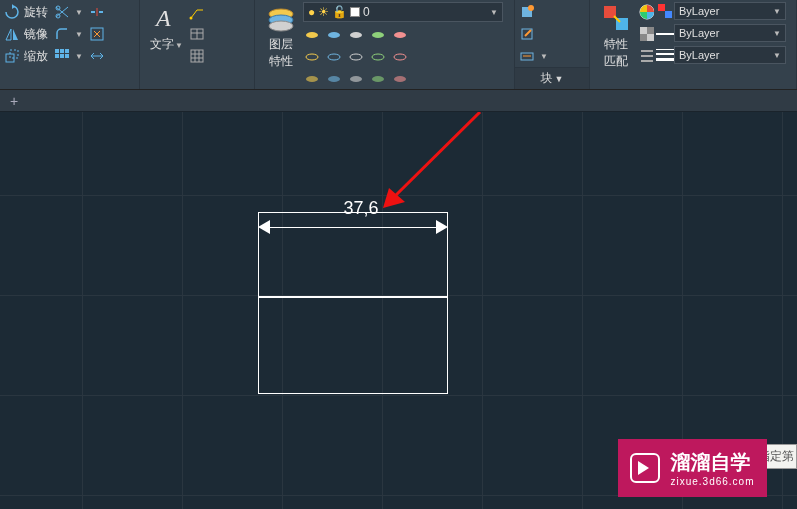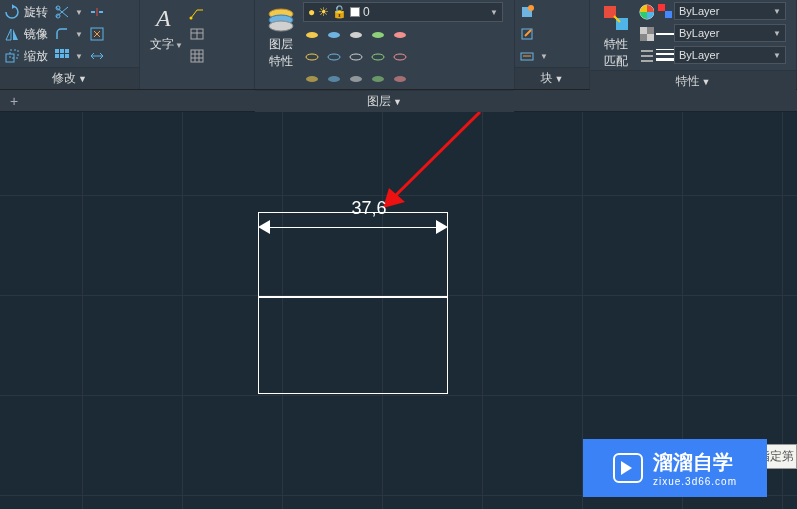--- a/index.html
+++ b/index.html
@@ -213,21 +213,21 @@
   left: 258px;
   top: 90px;
 }
 .dim-text {
   color: #fff;
   font-size: 18px;
   text-align: center;
   width: 190px;
   position: absolute;
   top: -4px;
-  left: 16px;
+  left: 8px;
 }
 .dim-line {
   position: absolute;
   top: 18px;
   left: 0;
   width: 190px;
   height: 14px;
 }
 .dim-line .bar {
   position:absolute;
@@ -253,23 +253,23 @@
   top:14px;
 }
 .rect-box {
   position: absolute;
   border: 1px solid #fff;
 }
 .watermark {
   position: absolute;
   right: 30px;
   bottom: 12px;
-  width: 184px;
+  width: 149px;
   height: 58px;
-  background: #3b82f6;
+  background: #be185d;
   display: flex;
   align-items: center;
   justify-content: center;
   gap: 10px;
   color: #fff;
 }
 .wm-play {
   width: 30px;
   height: 30px;
   border: 2px solid #fff;
@@ -386,21 +386,20 @@
           </div>
         <div class="row">
             <span class="icon-box">
               <svg width="16" height="16">
                 <path d="M2 8 L14 8 M5 5 L2 8 L5 11 M11 5 L14 8 L11 11" stroke="#5fb4e8" fill="none"></path>
               </svg>
             </span>
           </div>
       </div>
     </div>
-    <div class="panel-title"><span>修改</span><span class="chev">▼</span></div>
   </div>
 
   <div class="panel" style="width:115px;">
     <div class="panel-body">
       <div class="big-btn">
         <div class="big-icon">
           <svg width="28" height="28">
               <text x="4" y="22" font-size="24" font-style="italic" fill="#e0e0e0" font-family="serif">A</text>
             </svg>
         </div>
@@ -531,21 +530,20 @@
               </svg>
             </div>
           <div class="ic">
               <svg width="16" height="16">
                 <ellipse cx="8" cy="8" rx="6" ry="3" fill="#f29090" opacity="0.6"></ellipse>
               </svg>
             </div>
         </div>
       </div>
     </div>
-    <div class="panel-title"><span>图层</span><span class="chev">▼</span></div>
   </div>
 
   <div class="panel" style="width:75px;">
     <div class="panel-body">
       <div class="col">
         <div class="row">
             <span class="icon-box">
               <svg width="16" height="16">
                 <rect x="3" y="3" width="10" height="10" fill="#6fb4e0"></rect>
                 <circle cx="12" cy="4" r="3" fill="#ff9933"></circle>
@@ -637,21 +635,20 @@
               <div></div>
               <div></div>
             </div>
           <div class="prop-select">
             <span>ByLayer</span>
               <span class="dd">▼</span>
           </div>
         </div>
       </div>
     </div>
-    <div class="panel-title"><span>特性</span><span class="chev">▼</span></div>
   </div>
 
 </div>
 
 <div class="tab-strip">
   <div class="tab-plus">+</div>
 </div>
 
 <div class="canvas">
 

